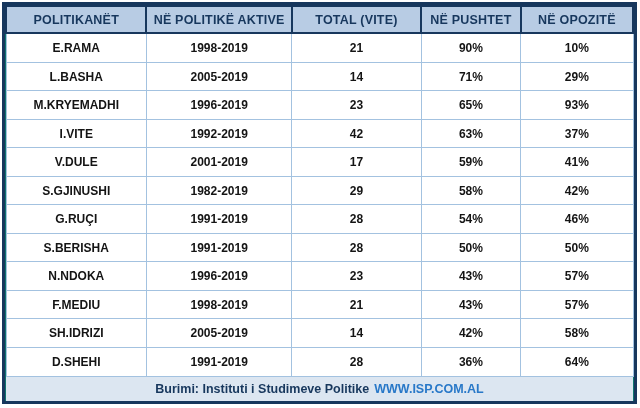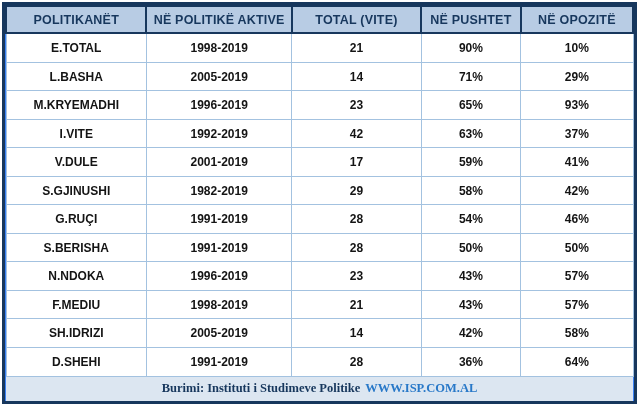--- a/index.html
+++ b/index.html
@@ -15,21 +15,21 @@
     margin: 0; padding: 0;
     width: 640px; height: 408px;
     background: #ffffff;
     font-family: "Liberation Sans", sans-serif;
   }
   .frame {
     position: absolute;
     left: 2px; top: 2px;
     width: 635px; height: 402px;
     border: 3px solid var(--navy);
-    background: #3b82f6;
+    background: #0f766e;
   }
   table {
     width: 100%; height: 100%;
     border-collapse: collapse;
     table-layout: fixed;
   }
   thead th {
     background: var(--header-bg);
     color: var(--header-text);
     font-size: 12.5px;
@@ -55,21 +55,20 @@
   tfoot td {
     background: var(--footer-bg);
     color: var(--header-text);
     font-size: 12.5px;
     font-weight: 700;
     text-align: center;
     vertical-align: middle;
     border-top: 1px solid var(--grid);
     height: 25px;
     padding: 2px;
-    font-family: Liberation Serif, serif;
   }
   .link {
     color: var(--link);
     margin-left: 5px;
     cursor: pointer;
   }
 </style>
 </head>
 <body>
 
@@ -86,21 +85,21 @@
       <tr>
         <th>POLITIKANËT</th>
         <th>NË POLITIKË AKTIVE</th>
         <th>TOTAL (VITE)</th>
         <th>NË PUSHTET</th>
         <th>NË OPOZITË</th>
       </tr>
     </thead>
     <tbody id="tbody">
         <tr>
-          <td>E.TOTAL</td>
+          <td>E.RAMA</td>
           <td>1998-2019</td>
           <td>21</td>
           <td>90%</td>
           <td>10%</td>
         </tr>
         <tr>
           <td>L.BASHA</td>
           <td>2005-2019</td>
           <td>14</td>
           <td>71%</td>

